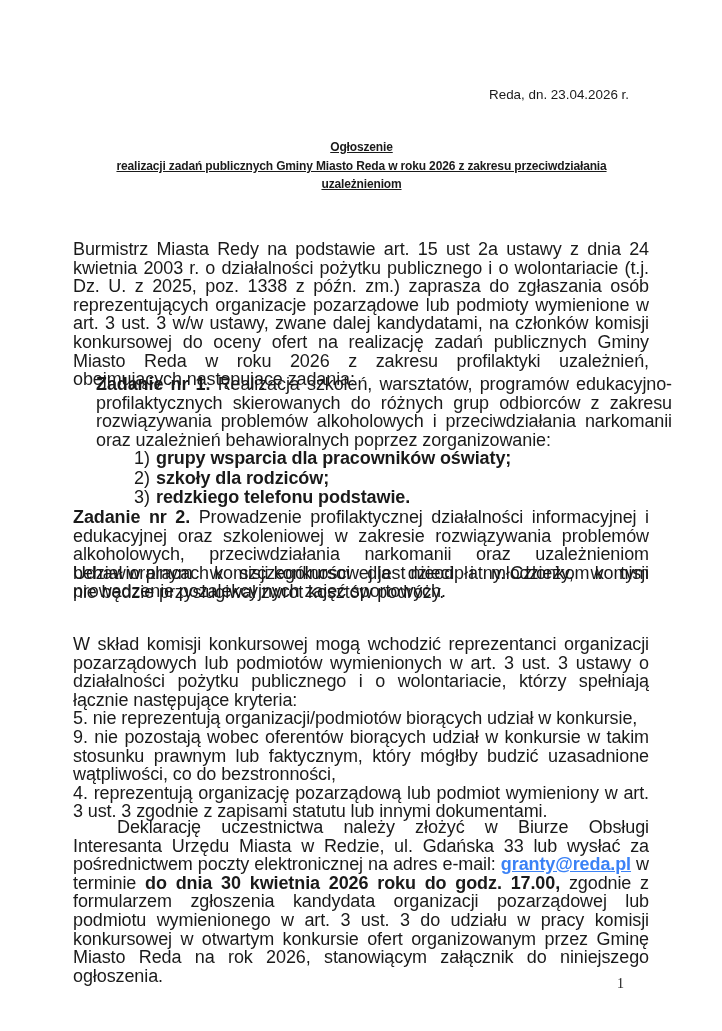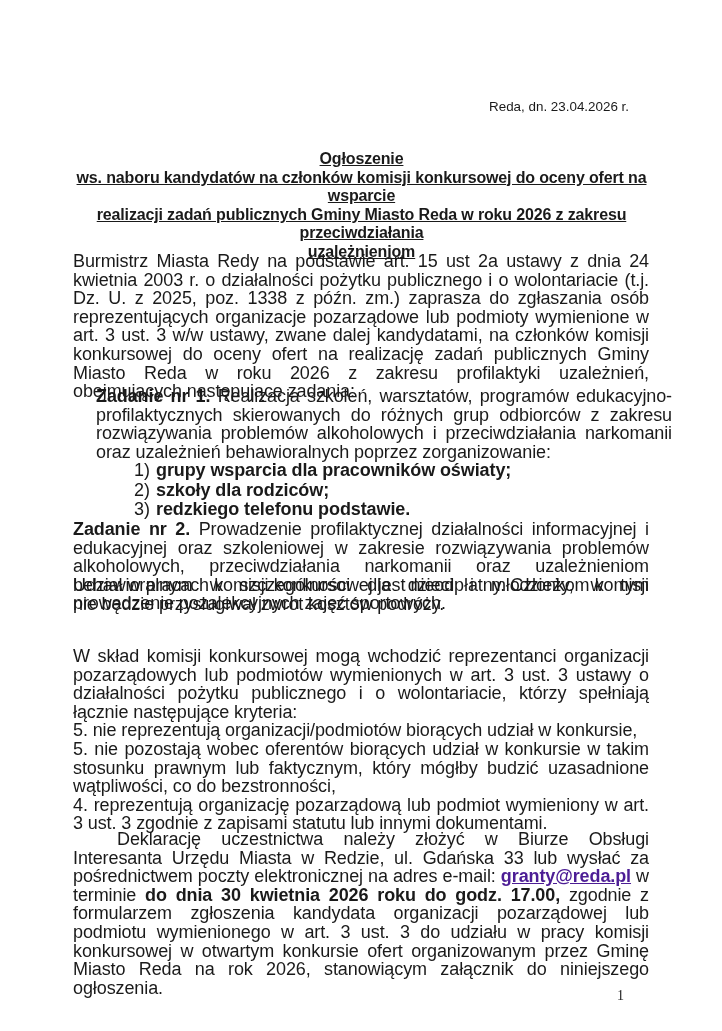--- a/index.html
+++ b/index.html
@@ -12,39 +12,39 @@
       height: 1031px;
       position: relative;
       overflow: hidden;
       color: #1a1a1a;
       font-family: "Liberation Sans", "DejaVu Sans", sans-serif;
       font-size: 13.2px;
       line-height: 18.6px;
     }
     .page {
       position: absolute;
-      left: 0; top: 12px;
+      left: 0; top: 0;
       width: 722px;
       height: 903px;
     }
     .date {
       position: absolute;
       top: 86px;
       right: 93px;
       font-size: 13.4px;
       white-space: nowrap;
     }
     .title-block {
       position: absolute;
       top: 138px;
       left: 60px;
       width: 603px;
       text-align: center;
       font-weight: bold;
-      font-size: 16px;
+      font-size: 12px;
       line-height: 18.6px;
       letter-spacing: -0.15px;
     }
     .title-block span {
       text-decoration: underline;
     }
     .body-text {
       position: absolute;
       left: 73px;
       width: 576px;
@@ -83,35 +83,34 @@
     .criteria p { margin: 0; }
     .page-number {
       position: absolute;
       top: 975px;
       left: 617px;
       font-family: "Liberation Serif", "DejaVu Serif", serif;
       font-size: 14px;
       color: #222;
     }
     a.email {
-      color: #4c1d95;
+      color: #3b82f6;
       font-weight: bold;
       text-decoration: underline;
     }
   </style>
 </head>
 <body>
 
 <div class="page">
 
   <div class="date">Reda, dn. 23.04.2026 r.</div>
 
   <div class="title-block">
     <div><span>Ogłoszenie</span></div>
-    <div><span>ws. naboru kandydatów na członków komisji konkursowej do oceny ofert na wsparcie</span></div>
     <div><span>realizacji zadań publicznych Gminy Miasto Reda w roku 2026 z zakresu przeciwdziałania</span></div>
     <div><span>uzależnieniom</span></div>
   </div>
 
   <div class="body-text p-intro">
     <p>Burmistrz Miasta Redy na podstawie art. 15 ust 2a ustawy z dnia 24 kwietnia 2003 r. o działalności pożytku publicznego i o wolontariacie (t.j. Dz. U. z 2025, poz. 1338 z późn. zm.) zaprasza do zgłaszania osób reprezentujących organizacje pozarządowe lub podmioty wymienione w art. 3 ust. 3 w/w ustawy, zwane dalej kandydatami, na członków komisji konkursowej do oceny ofert na realizację zadań publicznych Gminy Miasto Reda w roku 2026 z zakresu profilaktyki uzależnień, obejmujących następujące zadania:</p>
   </div>
 
   <div class="body-text p-task1">
     <p><span class="bold">Zadanie nr 1.</span><span> Realizacja szkoleń, warsztatów, programów edukacyjno-profilaktycznych skierowanych do różnych grup odbiorców z zakresu rozwiązywania problemów alkoholowych i przeciwdziałania narkomanii oraz uzależnień behawioralnych poprzez zorganizowanie:</span></p>
@@ -135,21 +134,21 @@
     <p><span class="bold">Zadanie nr 2.</span><span> Prowadzenie profilaktycznej działalności informacyjnej i edukacyjnej oraz szkoleniowej w zakresie rozwiązywania problemów alkoholowych, przeciwdziałania narkomanii oraz uzależnieniom behawioralnym w szczególności dla dzieci i młodzieży, w tym prowadzenie pozalekcyjnych zajęć sportowych.</span></p>
   </div>
 
   <div class="body-text p-unpaid" style="top:564px;">
     <p>Udział w pracach komisji konkursowej jest nieodpłatny. Członkom komisji nie będzie przysługiwał zwrot kosztów podróży.</p>
   </div>
 
   <div class="body-text p-composition criteria">
     <p>W skład komisji konkursowej mogą wchodzić reprezentanci organizacji pozarządowych lub podmiotów wymienionych w art. 3 ust. 3 ustawy o działalności pożytku publicznego i o wolontariacie, którzy spełniają łącznie następujące kryteria:</p>
     <p>5. nie reprezentują organizacji/podmiotów biorących udział w konkursie,</p>
-    <p>5. nie pozostają wobec oferentów biorących udział w konkursie w takim stosunku prawnym lub faktycznym, który mógłby budzić uzasadnione wątpliwości, co do bezstronności,</p>
+    <p>9. nie pozostają wobec oferentów biorących udział w konkursie w takim stosunku prawnym lub faktycznym, który mógłby budzić uzasadnione wątpliwości, co do bezstronności,</p>
     <p>4. reprezentują organizację pozarządową lub podmiot wymieniony w art. 3 ust. 3 zgodnie z zapisami statutu lub innymi dokumentami.</p>
   </div>
 
   <div class="body-text p-declaration">
     <p class="indent-first"><span>Deklarację uczestnictwa należy złożyć w Biurze Obsługi Interesanta Urzędu Miasta w Redzie, ul. Gdańska 33 lub wysłać za pośrednictwem poczty elektronicznej na adres e-mail: </span><a class="email">granty@reda.pl</a><span> w terminie </span><span class="bold underline">do dnia 30 kwietnia 2026 roku do godz. 17.00,</span><span> zgodnie z formularzem zgłoszenia kandydata organizacji pozarządowej lub podmiotu wymienionego w art. 3 ust. 3 do udziału w pracy komisji konkursowej w otwartym konkursie ofert organizowanym przez Gminę Miasto Reda na rok 2026, stanowiącym załącznik do niniejszego ogłoszenia.</span></p>
   </div>
 
   <div class="page-number">1</div>
 
 </div>

